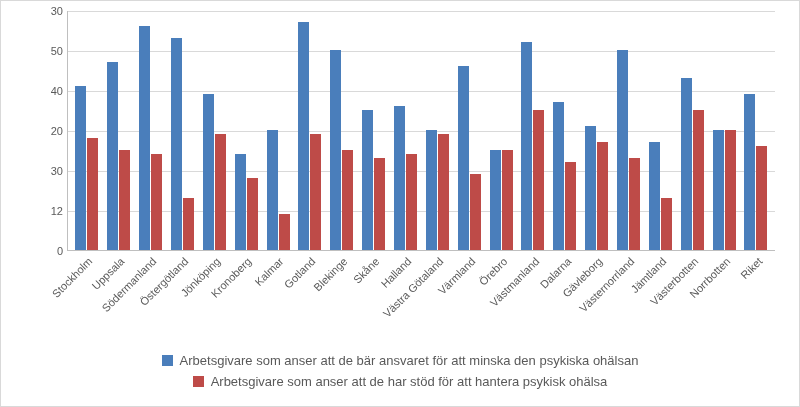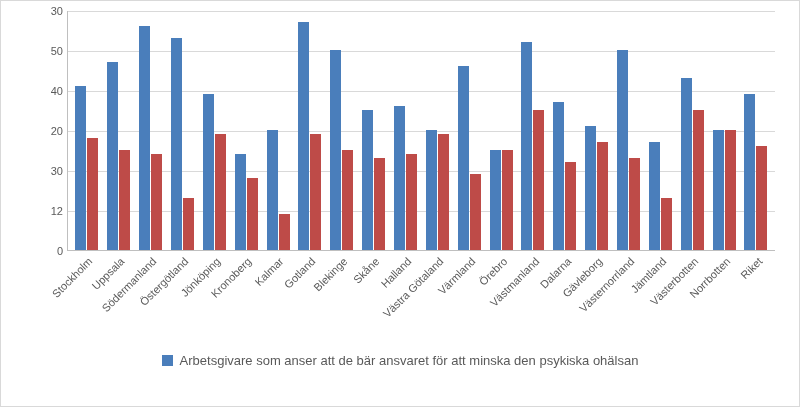--- a/index.html
+++ b/index.html
@@ -329,15 +329,19 @@
       <div class="x-label-cell">
         <div class="x-label">Riket</div>
       </div>
     </div>
 
   <div class="legend" id="legend">
       <div class="legend-item">
         <span class="legend-swatch s0" style="background: rgb(74, 126, 187);"></span>
         <span>Arbetsgivare som anser att de bär ansvaret för att minska den psykiska ohälsan</span>
       </div>
+      <div class="legend-item">
+        <span class="legend-swatch s1" style="background: rgb(190, 75, 72);"></span>
+        <span>Arbetsgivare som anser att de har stöd för att hantera psykisk ohälsa</span>
+      </div>
     </div>
 
 </div>
 
 </body></html>

